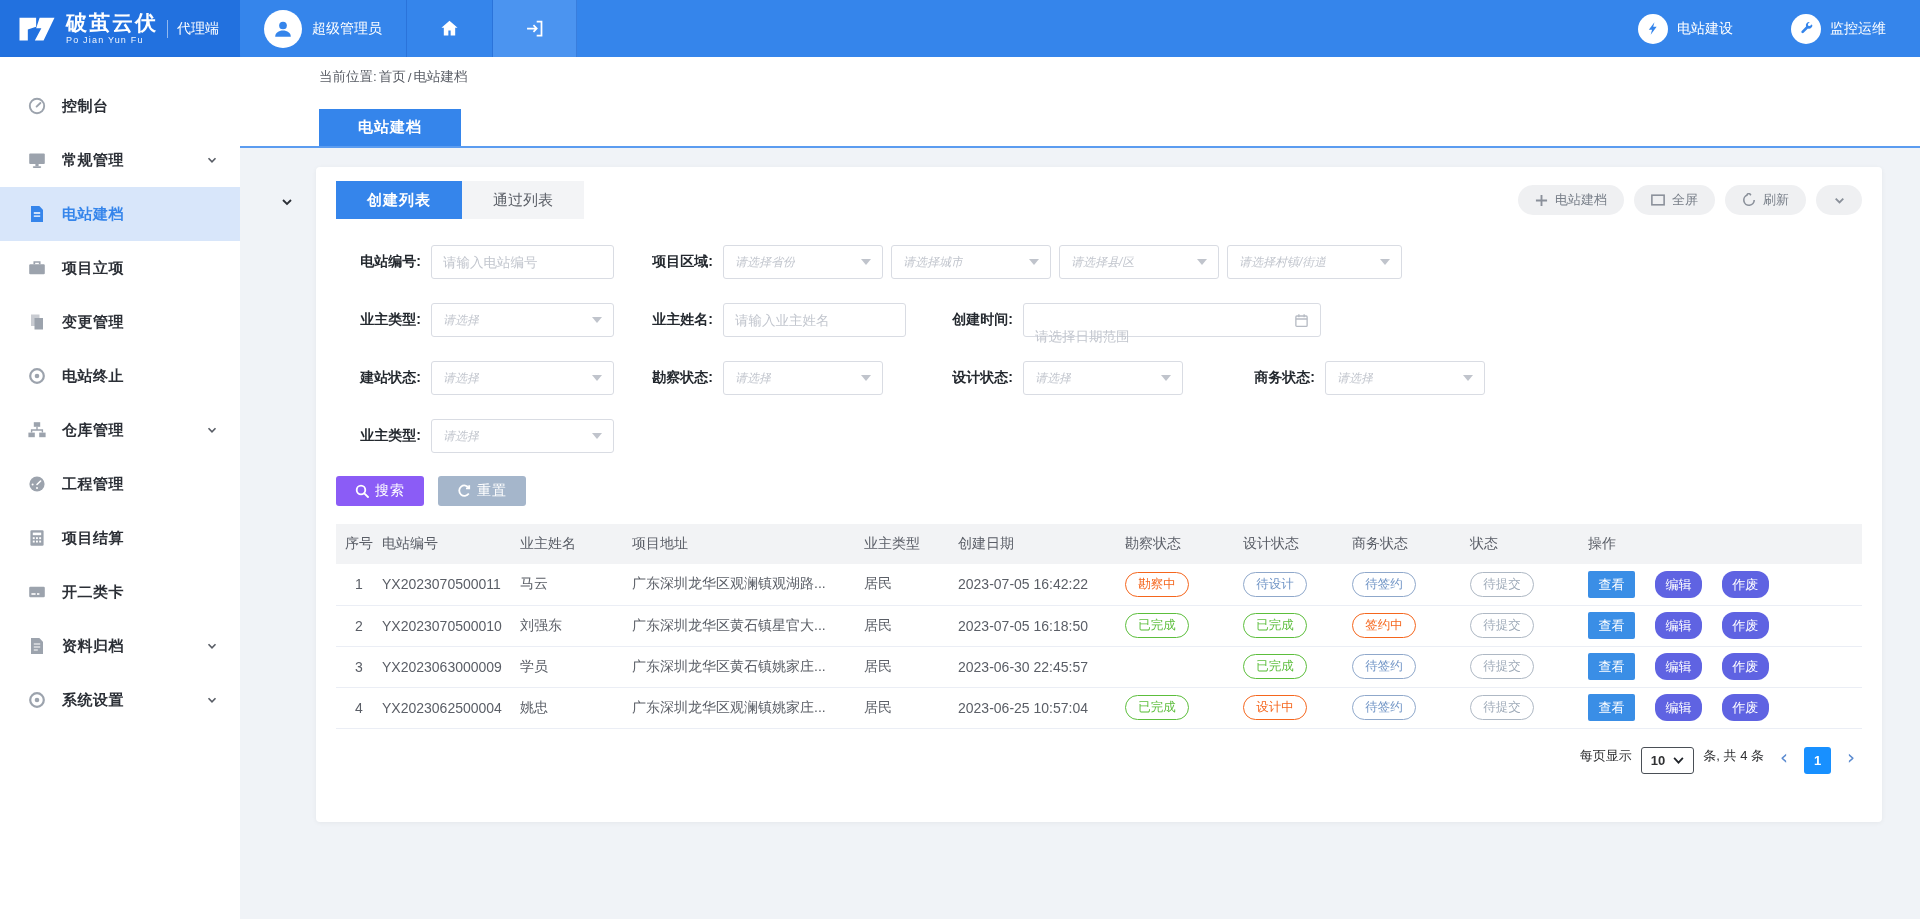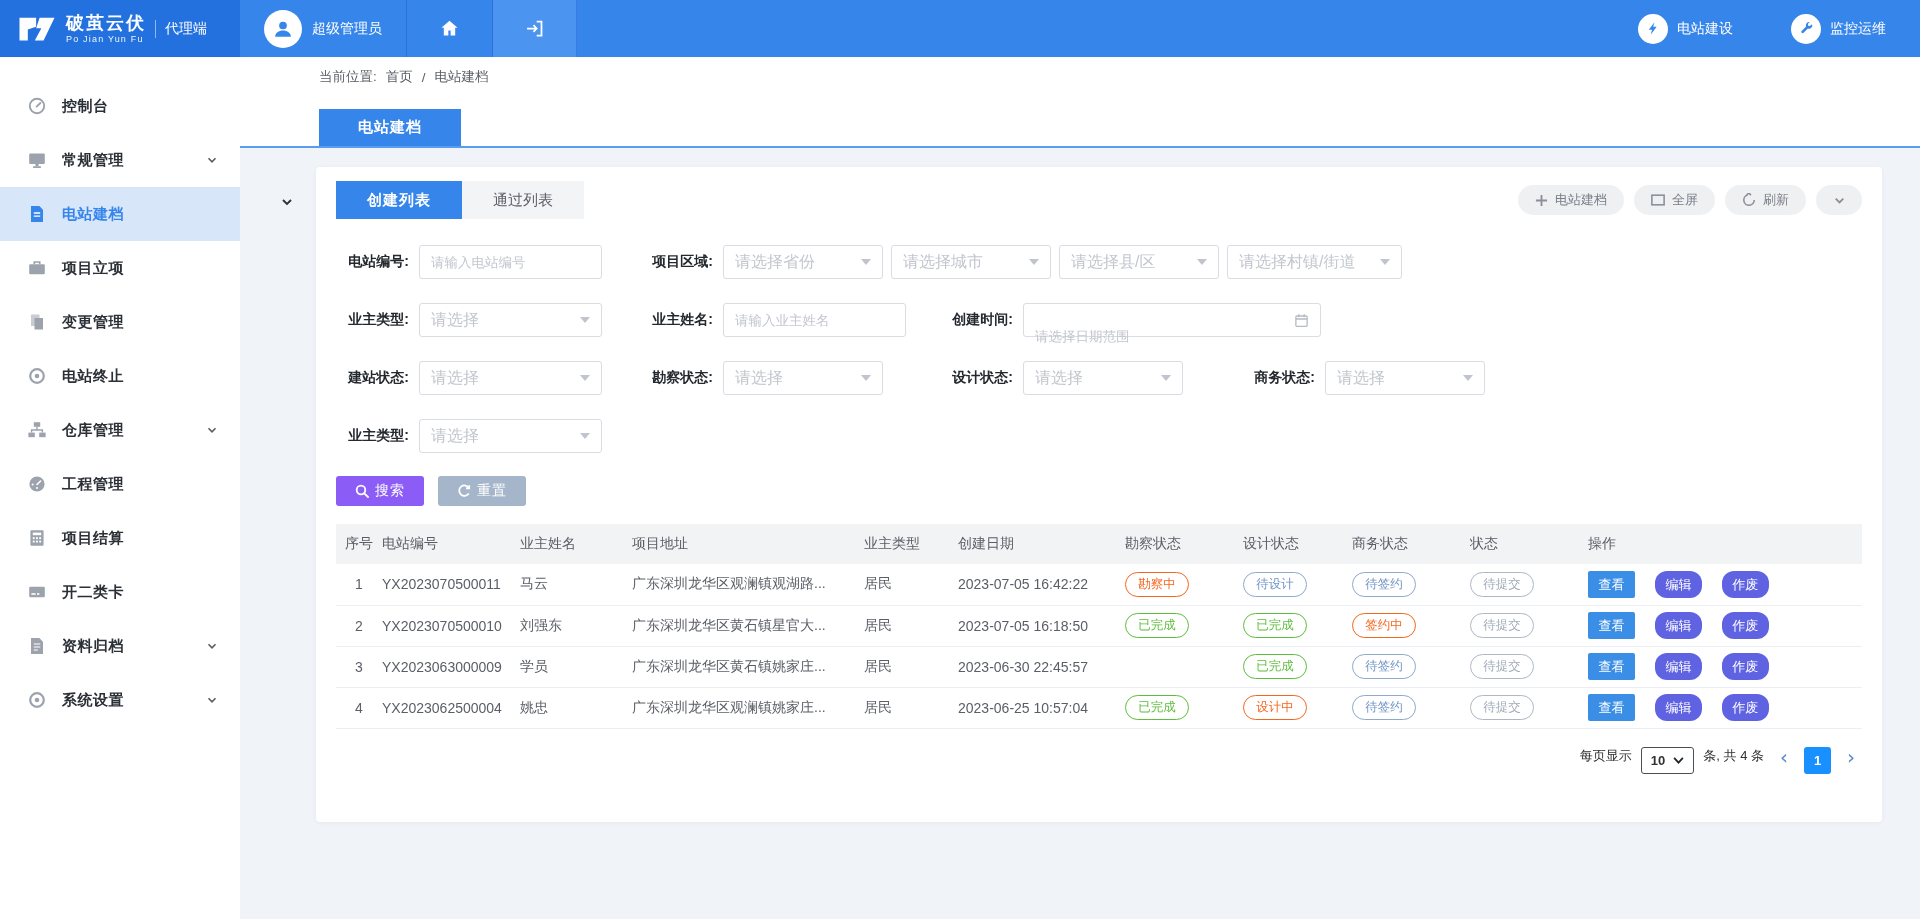--- a/index.html
+++ b/index.html
@@ -4,21 +4,21 @@
 <style>
   * { margin:0; padding:0; box-sizing:border-box; }
   html,body { width:1920px; height:919px; overflow:hidden; }
   body { font-family:"Liberation Sans","DejaVu Sans",sans-serif; background:#F0F3F7; }
 
   
   .topbar { height:57px; display:flex; background:#3585EB; color:#fff; align-items:stretch; }
   .brand { width:240px; background:#2271DF; display:flex; align-items:center; padding:0 8px 0 16px; flex-shrink:0; }
   .brand-glyph { width:42px; height:32px; flex-shrink:0; }
   .brand-text { margin-left:8px; line-height:1; }
-  .brand-title { font-size:18px; font-weight:bold; letter-spacing:2px; white-space:nowrap; }
+  .brand-title { font-size:21px; font-weight:bold; letter-spacing:2px; white-space:nowrap; }
   .brand-sub { font-size:9px; margin-top:3px; letter-spacing:1.2px; opacity:.92; white-space:nowrap; }
   .brand-portal { margin-left:9px; padding-left:9px; border-left:1px solid rgba(255,255,255,.5); font-size:14px; white-space:nowrap; }
   .tb-sect { display:flex; align-items:center; border-right:1px solid rgba(23,84,185,.35); }
   .tb-user { gap:10px; padding:0 24px; }
   .tb-avatar { width:38px; height:38px; background:#fff; border-radius:50%; display:flex; align-items:center; justify-content:center; }
   .tb-user-name { font-size:14px; }
   .tb-home { width:86px; justify-content:center; }
   .tb-logout { width:84px; justify-content:center; background:#4B94F0; }
   .tb-spacer { flex:1; }
   .tb-nav { display:flex; align-items:center; gap:58px; padding-right:34px; }
@@ -30,47 +30,47 @@
   .sidebar { width:240px; background:#fff; padding-top:22px; flex-shrink:0; box-shadow:1px 0 3px rgba(0,0,0,.04); }
   .menu-item { height:54px; display:flex; align-items:center; padding:0 22px 0 27px; cursor:pointer; }
   .menu-icon { width:20px; height:20px; color:#9CA3AD; margin-right:15px; flex-shrink:0; }
   .menu-icon svg { width:20px; height:20px; display:block; }
   .menu-label { font-size:15px; color:#2B2F36; font-weight:600; flex:1; letter-spacing:.5px; }
   .menu-chevron { color:#585D65; display:flex; }
   .menu-item.active { background:#D8E6FA; }
   .menu-item.active .menu-label, .menu-item.active .menu-icon { color:#3585EB; }
 
   .main { flex:1; background:#F0F3F7; position:relative; overflow:hidden; }
-  .breadcrumb-bar { height:40px; background:#fff; display:flex; align-items:center; padding-left:79px; font-size:13.5px; color:#5A5E66; gap:9px;text-align:right; }
+  .breadcrumb-bar { height:40px; background:#fff; display:flex; align-items:center; padding-left:79px; font-size:13.5px; color:#5A5E66; gap:2px;text-align:right; }
   .tabstrip { height:51px; background:#fff; border-bottom:2px solid #5B9CF0; display:flex; align-items:flex-end; padding-left:79px; }
   .page-tab { width:142px; height:37px; background:#3585EB; color:#fff; font-size:15px; font-weight:bold; display:flex; align-items:center; justify-content:center; letter-spacing:1px; }
   .gutter-chevron { position:absolute; left:40px; top:138px; color:#2B2F36; cursor:pointer; }
 
   
   .card { margin:19px 38px 0 76px; background:#fff; border-radius:4px; padding:14px 20px 16px; box-shadow:0 1px 5px rgba(0,0,0,.05); min-height:655px; position:relative; }
   .card-head { display:flex; justify-content:space-between; align-items:center; }
   .ctabs { display:flex; }
   .ctab { height:38px; padding:0 31px; display:flex; align-items:center; font-size:15px; cursor:pointer; }
   .ctab.on { background:#3585EB; color:#fff; font-weight:bold; letter-spacing:1px; }
   .ctab.off { background:#F3F4F6; color:#5A5E66; }
   .toolbar { display:flex; gap:10px; }
   .tool-pill { height:30px; border-radius:15px; background:#EFF0F2; color:#777E88; font-size:13px; display:flex; align-items:center; gap:7px; padding:0 17px; cursor:pointer; }
   .tool-pill .ticon { color:#8A909A; display:flex; }
   .tool-pill.icon-only { width:46px; justify-content:center; padding:0; }
 
   
   .filters { margin-top:25px; }
   .frow { position:relative; height:36px; margin-bottom:22px; }
   .fgroup { position:absolute; top:0; height:36px; display:flex; align-items:center; }
-  .c1{left:0;} .c2{left:304px;} .c3{left:604px;} .c4{left:906px;}
+  .c1{left:12px;} .c2{left:304px;} .c3{left:604px;} .c4{left:906px;}
   .flabel { width:73px; text-align:right; font-size:14px; color:#24292F; font-weight:600; margin-right:10px; white-space:nowrap; }
   .finput { height:34px; border:1px solid #D9DCE3; border-radius:3px; font-size:13.5px; color:#a16207; padding:0 11px; background:#fff; outline:none; }
   .finput::placeholder { color:#C2C6CE; }
   .fselect { display:flex; align-items:center; justify-content:space-between; border:1px solid #D9DCE3; border-radius:3px; height:34px; padding:0 11px; background:#fff; cursor:pointer; }
-  .fselect .ph { font-size:16px; color:#C2C6CE; white-space:nowrap; overflow:hidden; }
+  .fselect .ph { font-size:12px; color:#C2C6CE; white-space:nowrap; overflow:hidden;font-style:italic; }
   .fdate { display:flex; align-items:center; justify-content:space-between; border:1px solid #D9DCE3; border-radius:3px; height:34px; padding:0 11px; background:#fff; cursor:pointer; }
   .fdate .ph { font-size:13.5px; color:#C2C6CE;margin-top:33px; }
   .w183{width:183px;} .w160{width:160px;} .w175{width:175px;} .w298{width:298px;}
   .ml8{margin-left:8px;}
   .caret { flex-shrink:0; margin-left:6px; display:flex; }
 
   .action-row { display:flex; gap:14px; margin-top:4px; }
   .btn { height:30px; border:none; border-radius:3px; display:flex; align-items:center; justify-content:center; gap:6px; font-size:14px; color:#fff; padding:0 19px; cursor:pointer; letter-spacing:1px; }
   .btn-search { background:#8b5cf6; }
   .btn-reset { background:#A5B6CB; }

